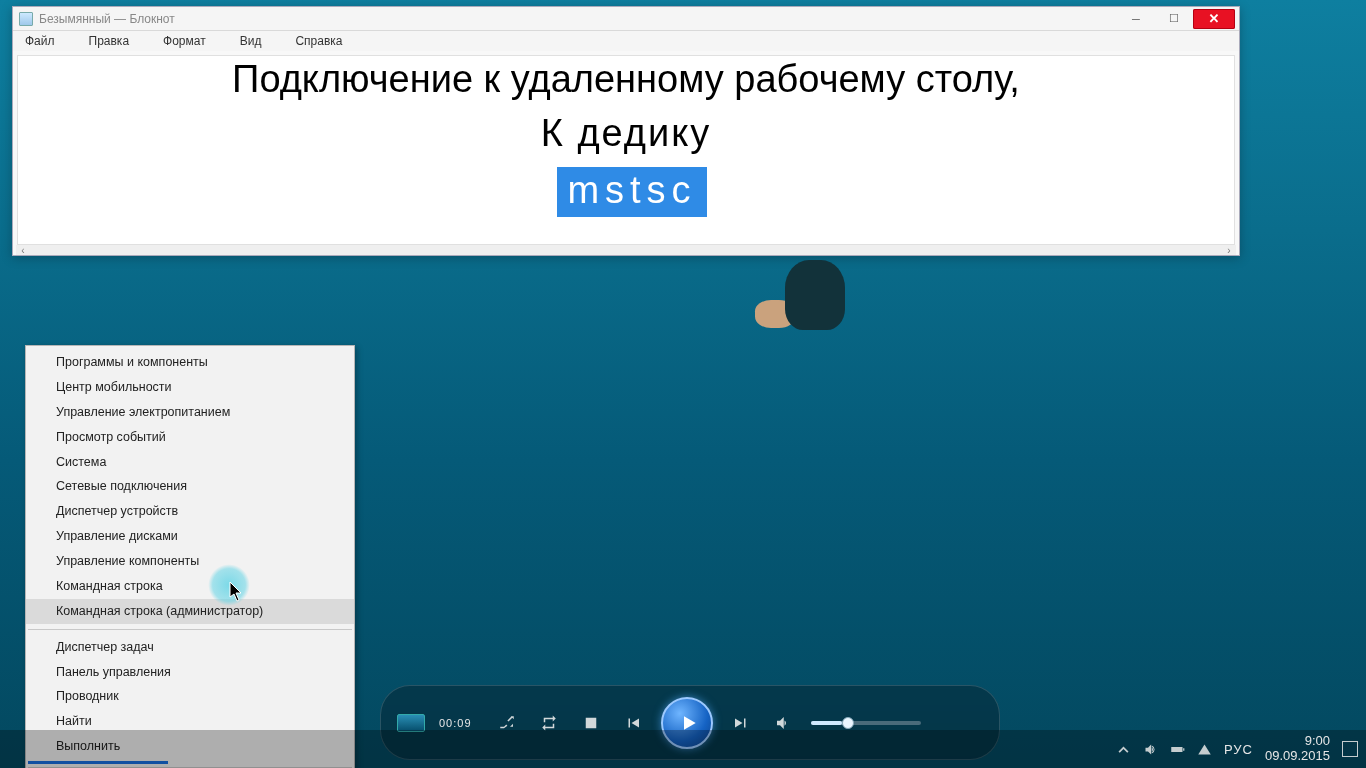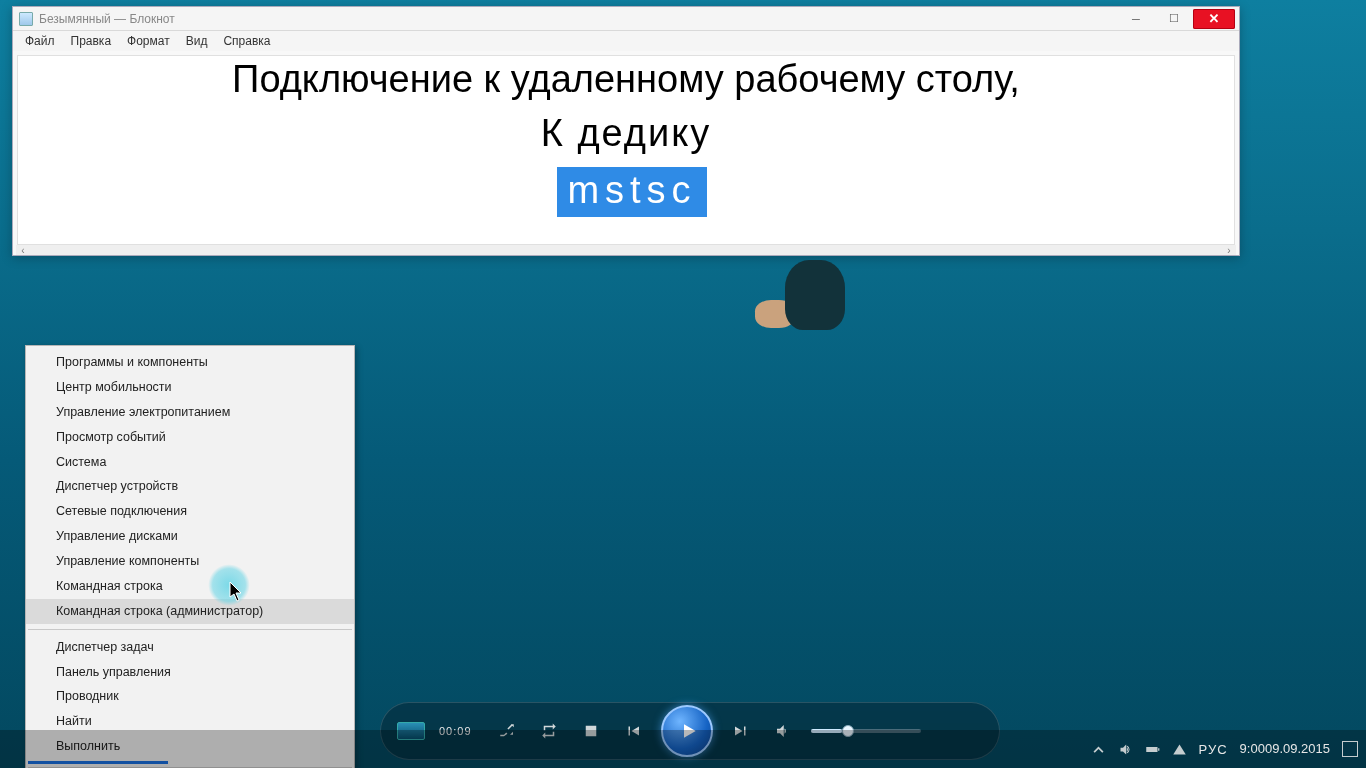--- a/index.html
+++ b/index.html
@@ -35,21 +35,21 @@
   .winbtn {
     width: 38px; height: 20px; display: flex; align-items: center; justify-content: center;
     font-size: 11px; color: #555; cursor: pointer;
   }
   .winbtn.close {
     width: 42px; background: #e81123; color: #fff; border-radius: 2px;
     font-weight: bold; font-size: 13px;
     box-shadow: inset 0 0 0 1px #b40012;
   }
   .menubar {
-    height: 20px; display: flex; align-items: center; gap: 4px;
+    height: 20px; display: flex; align-items: center; gap: 22px;
     padding: 0 6px; font-size: 12px; color: #333;
     background: #f5f5f5;
   }
   .menubar span { padding: 2px 6px; cursor: pointer; }
   .editor {
     position: absolute; left: 4px; top: 48px; right: 4px; bottom: 10px;
     background: #fff; border: 1px solid #e0e0e0;
     font-family: "Consolas","Lucida Console",monospace;
     font-size: 38px; line-height: 1.25;
     text-align: center; padding-top: 0;
@@ -101,21 +101,21 @@
     background: radial-gradient(circle,#5ed3e5cc 0%, #5ed3e588 55%, #5ed3e500 70%);
     pointer-events:none;
   }
   .cursor {
     position:absolute; width:14px; height:20px; pointer-events:none;
   }
   .cursor svg{width:14px;height:20px;}
 
   
   .player {
-    position:absolute; left:380px; bottom:8px; width:620px; height:58px;
+    position:absolute; left:380px; bottom:8px; width:620px; height:75px;
     display:flex; align-items:center;
     background: rgba(10,20,30,0.35);
     backdrop-filter: blur(2px);
     border-radius: 30px;
     border:1px solid rgba(255,255,255,0.15);
     padding:0 16px; gap:14px;
     color:#e8e8e8; font-size:11px;
   }
   .player .time{width:40px;letter-spacing:1px;}
   .pbtn{width:28px;height:28px;display:flex;align-items:center;justify-content:center;opacity:.88;cursor:pointer;}
@@ -137,21 +137,21 @@
   .taskbar {
     position:absolute; left:0; right:0; bottom:0; height:38px;
     background: rgba(0,0,0,0.28);
     display:flex; align-items:center; justify-content:flex-end;
     padding:0 8px; gap:12px;
     font-size:13px; color:#e6e6e6;
   }
   .tray{display:flex;align-items:center;gap:12px;}
   .trayico{width:15px;height:15px;opacity:.85;}
   .trayico svg{width:15px;height:15px;fill:#e8e8e8;}
-  .clock{display:flex;align-items:flex-end;line-height:1.15;}
+  .clock{display:flex;flex-direction:column;align-items:flex-end;line-height:1.15;}
   .lang{letter-spacing:1px;}
   .notif{width:16px;height:16px;border:1px solid #e8e8e8;opacity:.85;}
 </style>
 </head>
 <body>
 
 <div class="notepad">
   <div class="titlebar">
     <div class="np-icon"></div>
     <span>Безымянный — Блокнот</span>
@@ -182,22 +182,22 @@
   <div class="arm"></div>
     <div class="body"></div>
 </div>
 
 <div class="ctxmenu">
   <div class="mi">Программы и компоненты</div>
   <div class="mi">Центр мобильности</div>
   <div class="mi">Управление электропитанием</div>
   <div class="mi">Просмотр событий</div>
   <div class="mi">Система</div>
+  <div class="mi">Сетевые подключения</div>
   <div class="mi">Диспетчер устройств</div>
-  <div class="mi">Сетевые подключения</div>
   <div class="mi">Управление дисками</div>
   <div class="mi">Управление компоненты</div>
   <div class="mi">Командная строка</div>
   <div class="mi hov">Командная строка (администратор)</div>
   <div class="sep"></div>
   <div class="mi">Диспетчер задач</div>
   <div class="mi">Панель управления</div>
   <div class="mi">Проводник</div>
   <div class="mi">Найти</div>
   <div class="mi">Выполнить</div>

